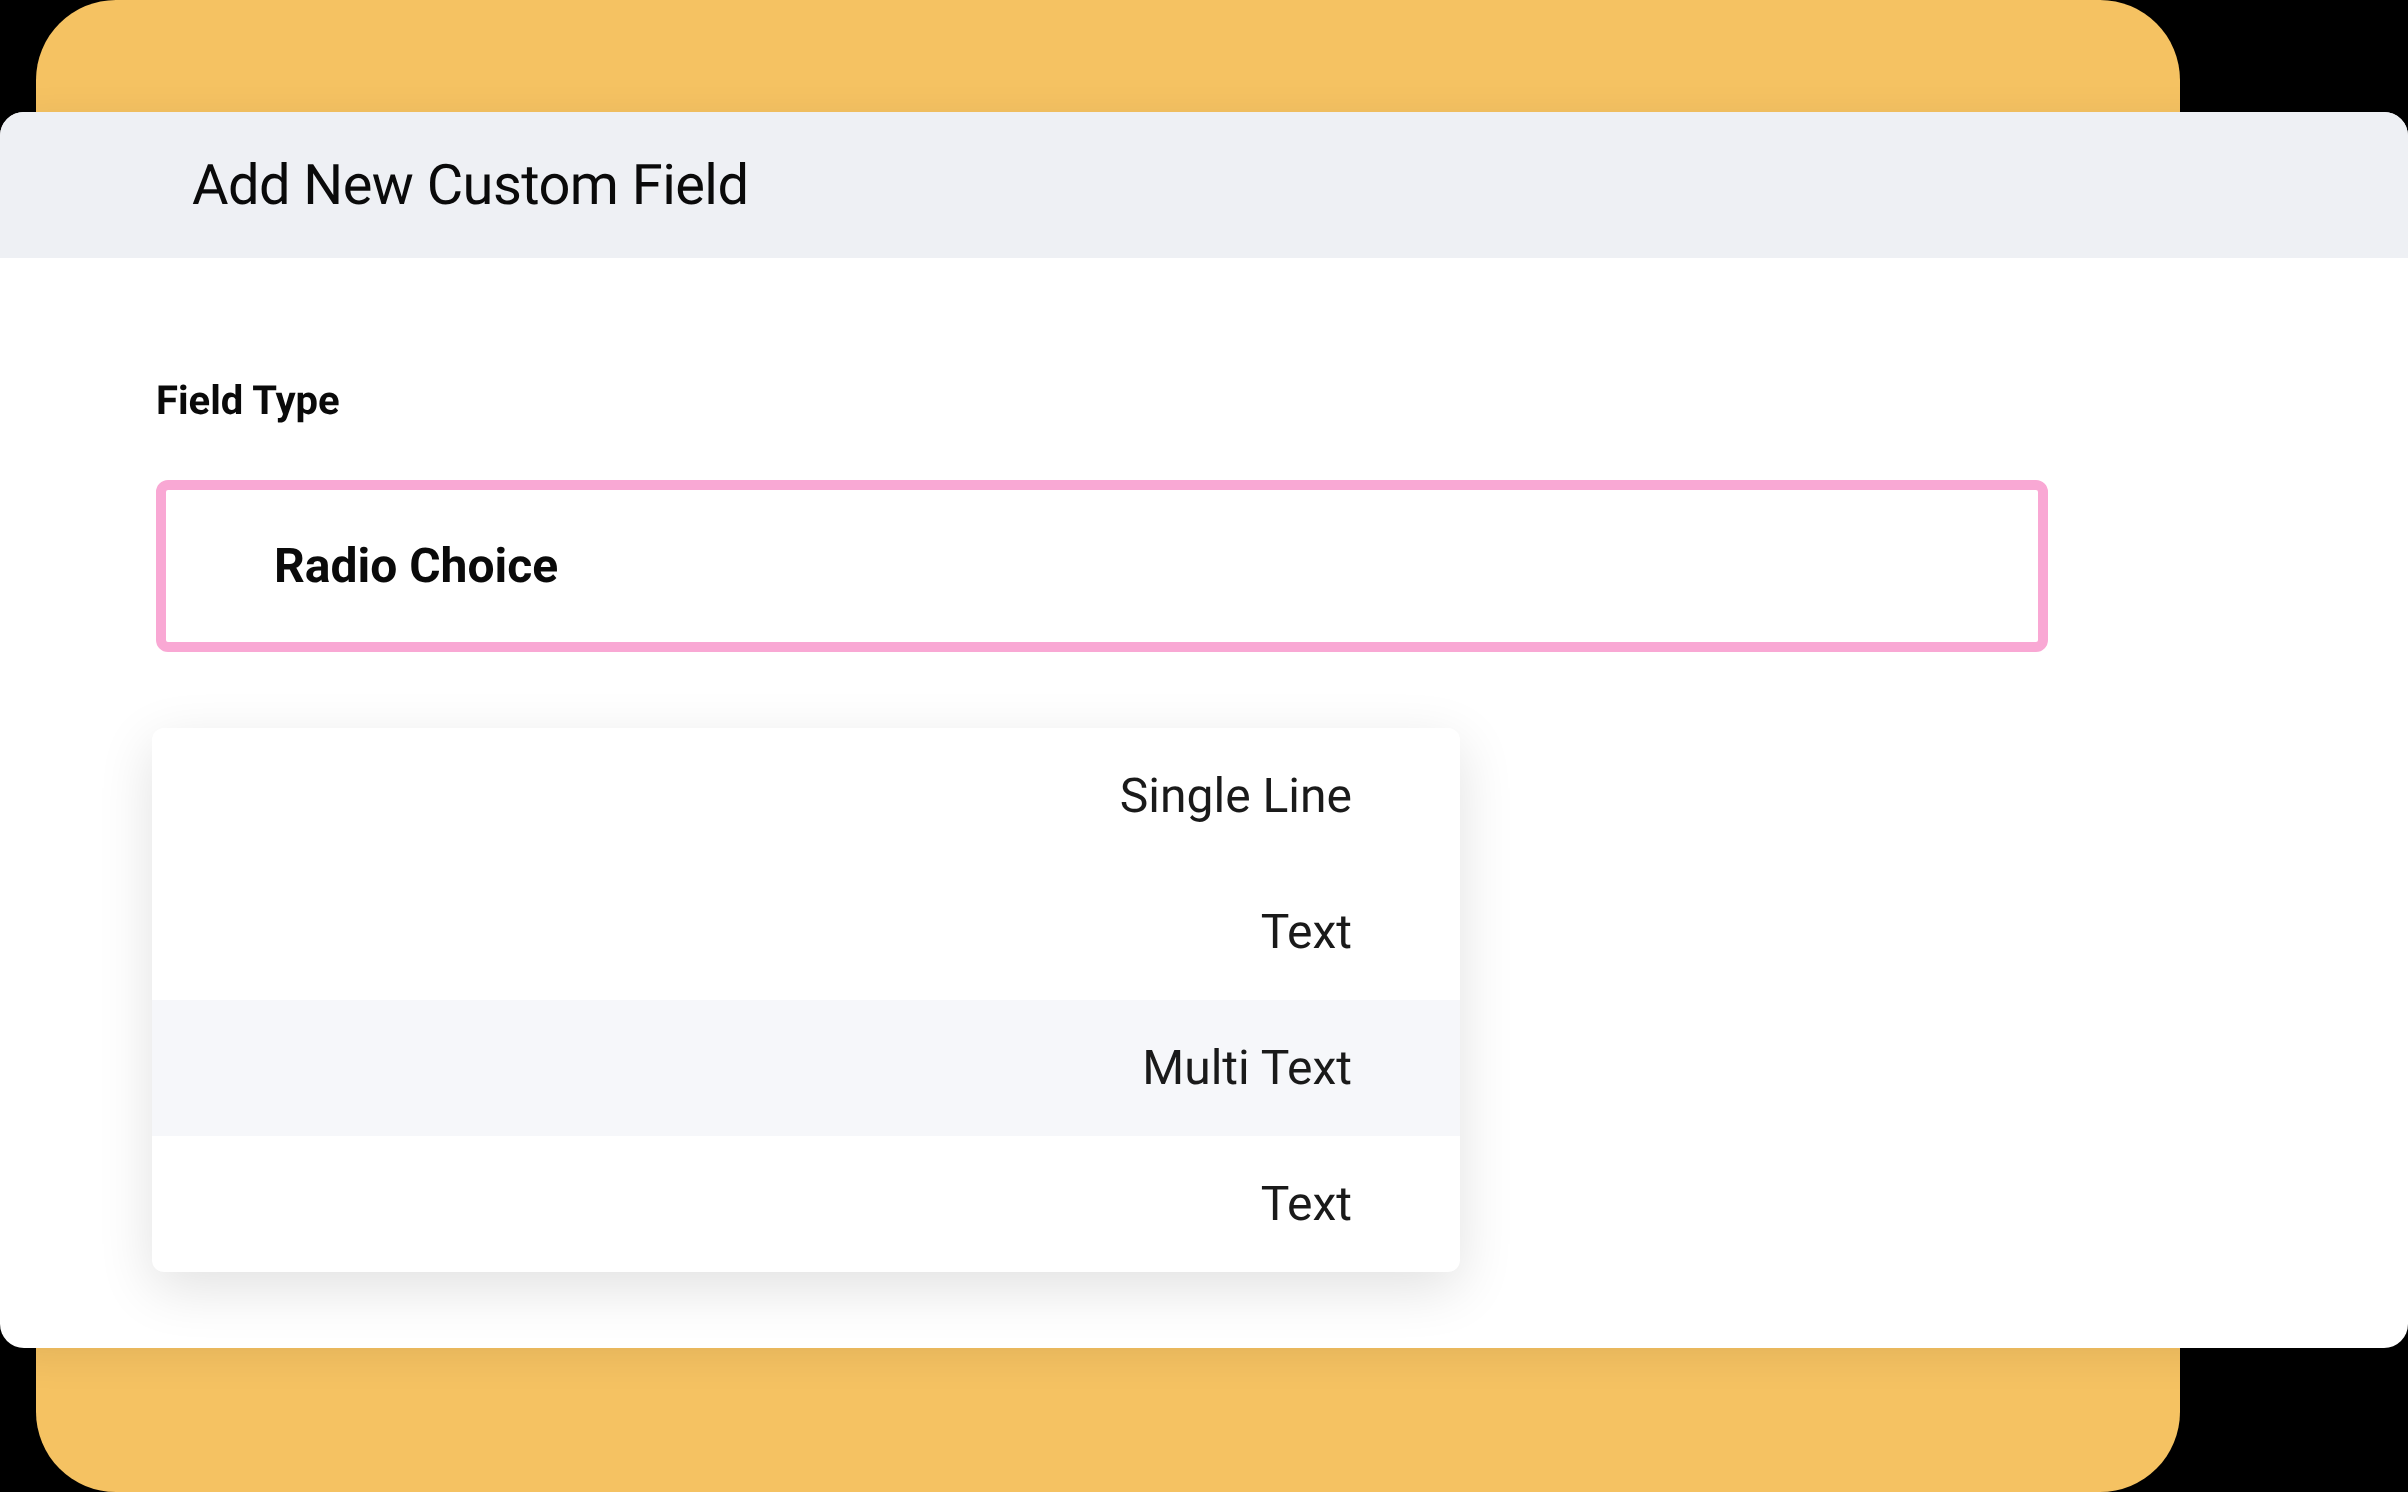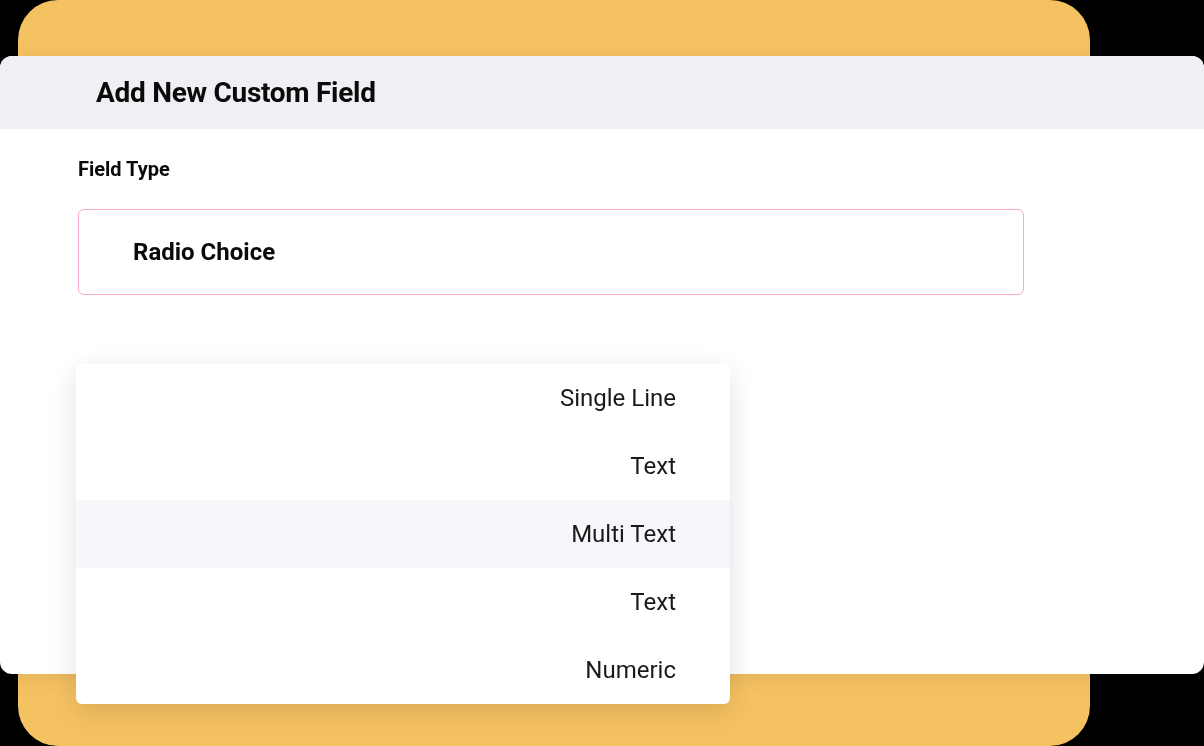--- a/index.html
+++ b/index.html
@@ -41,41 +41,41 @@
     
     .card-header {
       background: #EEF0F4;
       padding: 20px 96px 20px 96px;
       border-top-left-radius: 12px;
       border-top-right-radius: 12px;
     }
     
     .card-header-title {
       font-size: 28px;
-      font-weight: 700;
+      font-weight: 400;
       color: #0a0a0a;
       letter-spacing: -0.01em;
     }
     
     .card-body {
-      padding: 28px 78px 20px 78px;
+      padding: 59px 78px 20px 78px;
       position: relative;
     }
     
     .field-label {
       font-size: 20px;
       font-weight: 700;
       color: #0a0a0a;
       margin-bottom: 28px;
     }
     
     .select-box {
       width: 946px;
       height: 86px;
-      border: 1px solid #f9a8d4;
+      border: 5px solid #f9a8d4;
       border-radius: 6px;
       display: flex;
       align-items: center;
       padding: 0 54px;
       background: #fff;
       position: relative;
       cursor: pointer;
     }
     
     .select-value {
@@ -124,16 +124,15 @@
 
     <div class="select-box">
       <span class="select-value">Radio Choice</span>
     </div>
 
     <div class="dropdown-panel">
       <div class="dropdown-item">Single Line</div>
       <div class="dropdown-item">Text</div>
       <div class="dropdown-item highlighted">Multi Text</div>
       <div class="dropdown-item">Text</div>
-      <div class="dropdown-item">Numeric</div>
     </div>
   </div>
 </div>
 
 </body></html>

